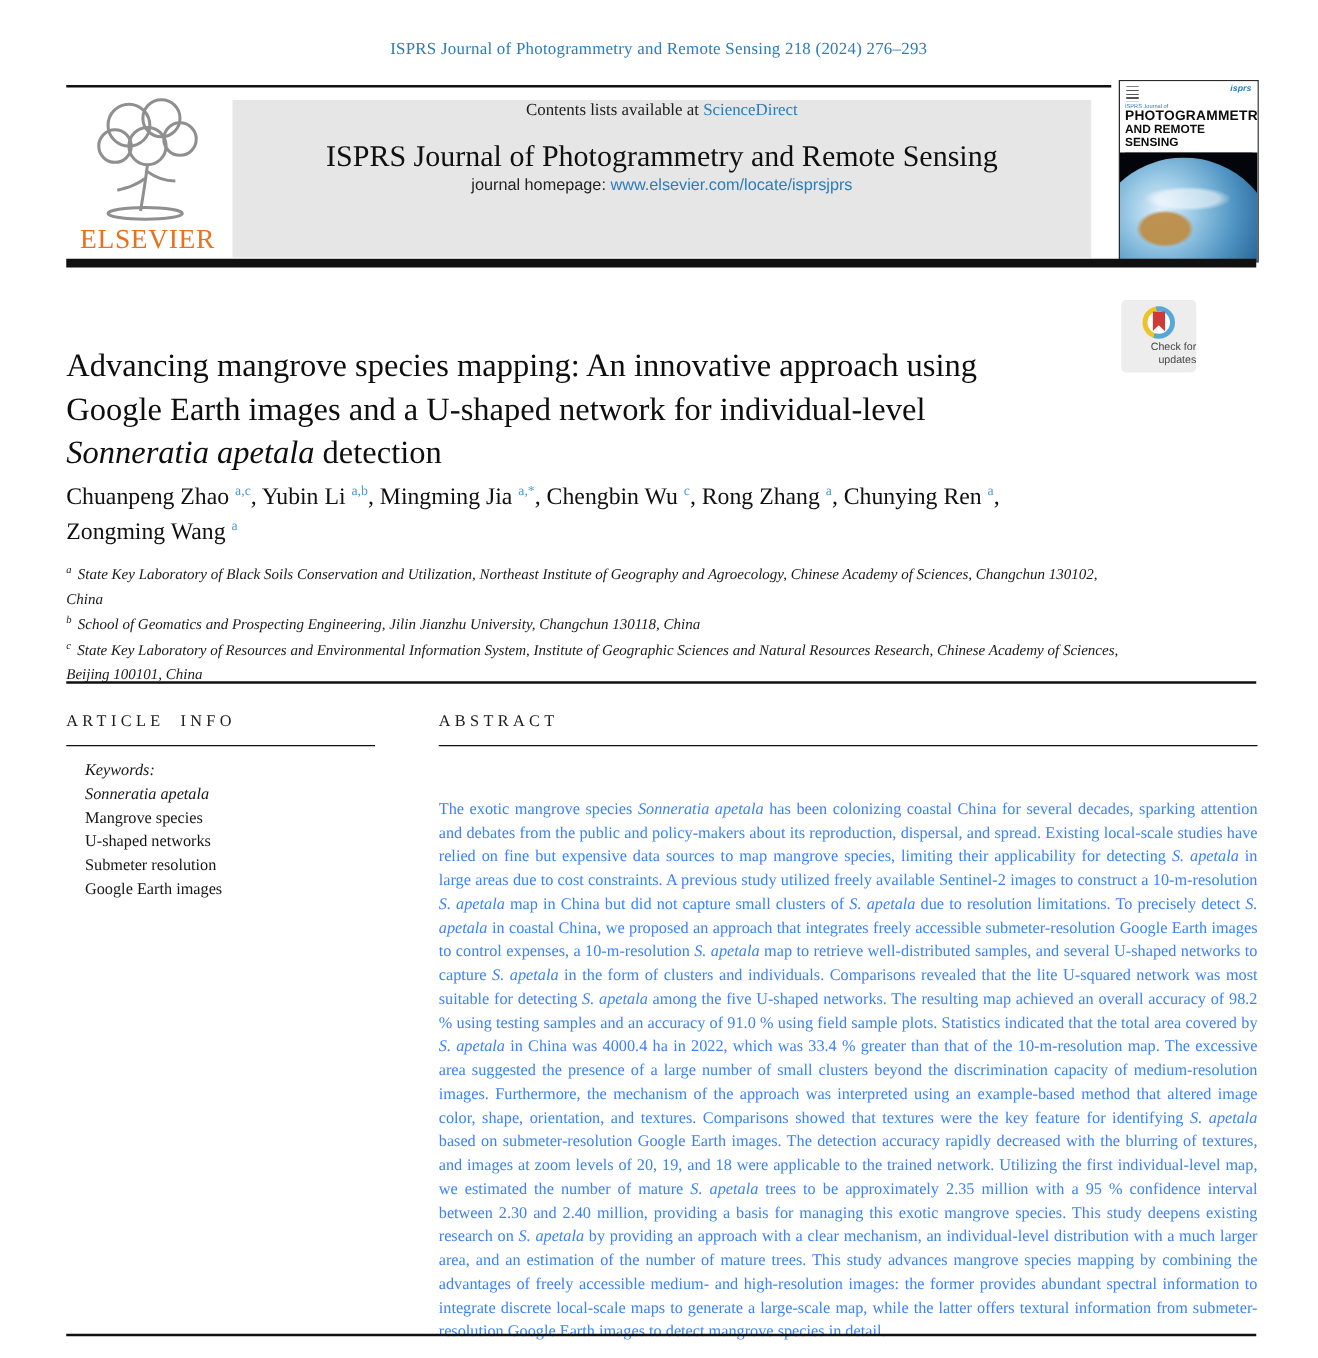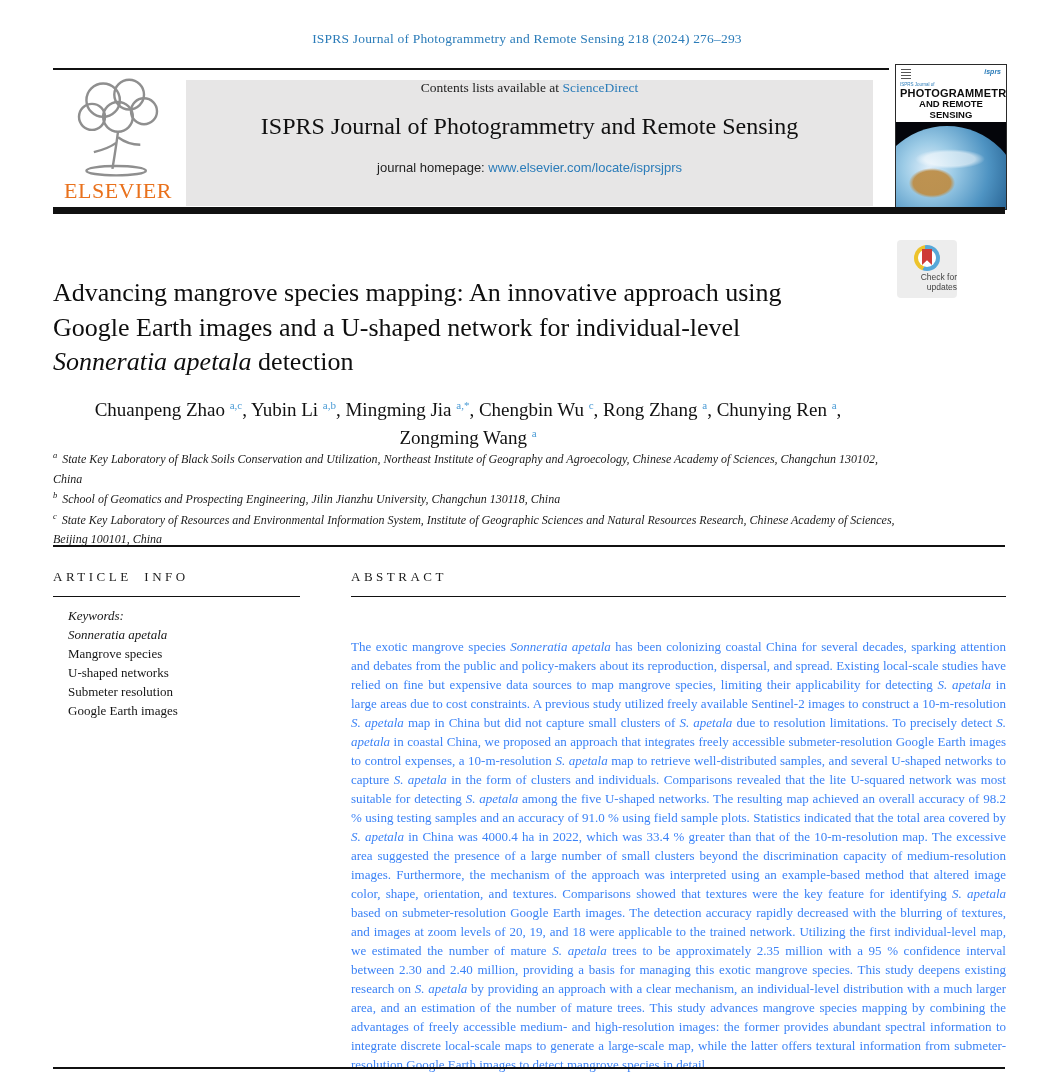--- a/index.html
+++ b/index.html
@@ -23,38 +23,38 @@
   
   .elsevier{position:absolute;left:50px;top:76px;width:136px;text-align:center;}
   .elsevier svg{display:block;margin:0 auto;}
   .elsevier .wordmark{font-family:"Liberation Serif",serif;font-size:22px;
             color:var(--elsevier-orange);letter-spacing:.5px;margin-top:-2px;}
   .banner{position:absolute;left:186px;top:80px;width:687px;height:126px;
           background:var(--banner-gray);text-align:center;}
   .contents-line{margin-top:0;font-size:13.5px;color:#1c1c1c;}
   .contents-line .lnk{color:var(--link-blue);}
   .journal-title{margin-top:17px;font-size:24px;color:#101010;}
-  .homepage-line{margin-top:20px;font-family:"Liberation Sans",sans-serif;
+  .homepage-line{font-family:"Liberation Sans",sans-serif;
                  font-size:13px;color:#222;}
   .homepage-line .lnk{color:var(--link-blue);}
 
   
   .cover{position:absolute;left:895px;top:64px;width:112px;height:146px;
          background:#fff;border:1px solid #2a2a2a;overflow:hidden;}
   .cover-top{position:relative;height:57px;background:#fff;padding:3px 4px 0 4px;}
   .mini-logo{position:absolute;left:5px;top:4px;width:10px;height:12px;
              background:repeating-linear-gradient(#555 0 1px,transparent 1px 3px);}
   .isprs-logo{position:absolute;right:5px;top:3px;font-size:7px;font-style:italic;
               font-weight:bold;color:var(--link-blue);font-family:"Liberation Sans",sans-serif;}
   .cover-kicker{margin-top:14px;text-align:left;font-size:4.5px;color:var(--link-blue);
                 font-family:"Liberation Sans",sans-serif;}
   .cover-t1{font-family:"Liberation Sans",sans-serif;font-weight:bold;font-size:11px;
             letter-spacing:.2px;text-align:left;color:#0c0c0c;line-height:1.12;}
   .cover-t2{font-family:"Liberation Sans",sans-serif;font-weight:bold;font-size:9.5px;
-            text-align:center;color:#0c0c0c;border-bottom:6px solid #737373;padding-bottom:1px;line-height:1.15;}
+            text-align:left;color:#0c0c0c;border-bottom:6px solid #737373;padding-bottom:1px;line-height:1.15;}
   .cover-sub{font-size:3.6px;color:#666;text-align:left;margin-top:1px;
              font-family:"Liberation Sans",sans-serif;white-space:nowrap;overflow:hidden;}
   .cover-earth{position:relative;height:88px;background:#04050a;overflow:hidden;}
   .earth-sphere{position:absolute;left:-24px;top:4px;width:150px;height:150px;border-radius:50%;
     background:
       radial-gradient(ellipse 34px 22px at 40% 38%, rgba(189,142,72,.95) 0 55%, rgba(189,142,72,0) 68%),
       radial-gradient(ellipse 50px 14px at 52% 22%, rgba(255,255,255,.55) 0 50%, transparent 70%),
       radial-gradient(ellipse 40px 10px at 30% 60%, rgba(255,255,255,.35) 0 50%, transparent 70%),
       radial-gradient(circle at 38% 28%, #dfeefa 0%, #9ccbe6 18%, #4e93c2 42%, #1d5585 68%, #0a2a4d 88%, #051528 100%);}
 
@@ -64,21 +64,21 @@
   .badge-icon{position:relative;width:26px;height:26px;border-radius:50%;margin:5px auto 1px auto;
          background:conic-gradient(from 200deg,#edc32c 0 150deg,#57a8d8 150deg 360deg);}
   .badge-icon::before{content:'';position:absolute;inset:4px;background:#fff;border-radius:50%;}
   .badge-icon::after{content:'';position:absolute;left:8px;top:4px;width:10px;height:16px;
          background:#ce3b37;clip-path:polygon(0 0,100% 0,100% 100%,50% 70%,0 100%);}
   .badge-text{font-family:"Liberation Sans",sans-serif;font-size:8.5px;color:#444;line-height:1.2;}
 
   
   .title{position:absolute;left:53px;top:276px;width:800px;font-size:26px;
          line-height:1.33;color:#0e0e0e;}
-  .authors{position:absolute;left:53px;top:396px;width:830px;font-size:19px;line-height:1.45;color:#111;text-align:center;}
+  .authors{position:absolute;left:53px;top:384px;width:830px;font-size:19px;line-height:1.45;color:#111;}
   .authors sup,.affil sup{font-size:11px;}
   .sup-link{color:var(--sup-blue);}
   .affils{position:absolute;left:53px;top:449px;width:848px;font-size:12px;
           font-style:italic;line-height:1.63;color:#1a1a1a;}
   .affils sup{font-size:8.5px;margin-right:2px;}
 
   
   .colhead{position:absolute;font-size:13px;letter-spacing:3.5px;word-spacing:6px;color:#1b1b1b;}
   .h-info{left:53px;top:569px;}
   .h-abs{left:351px;top:569px;}

